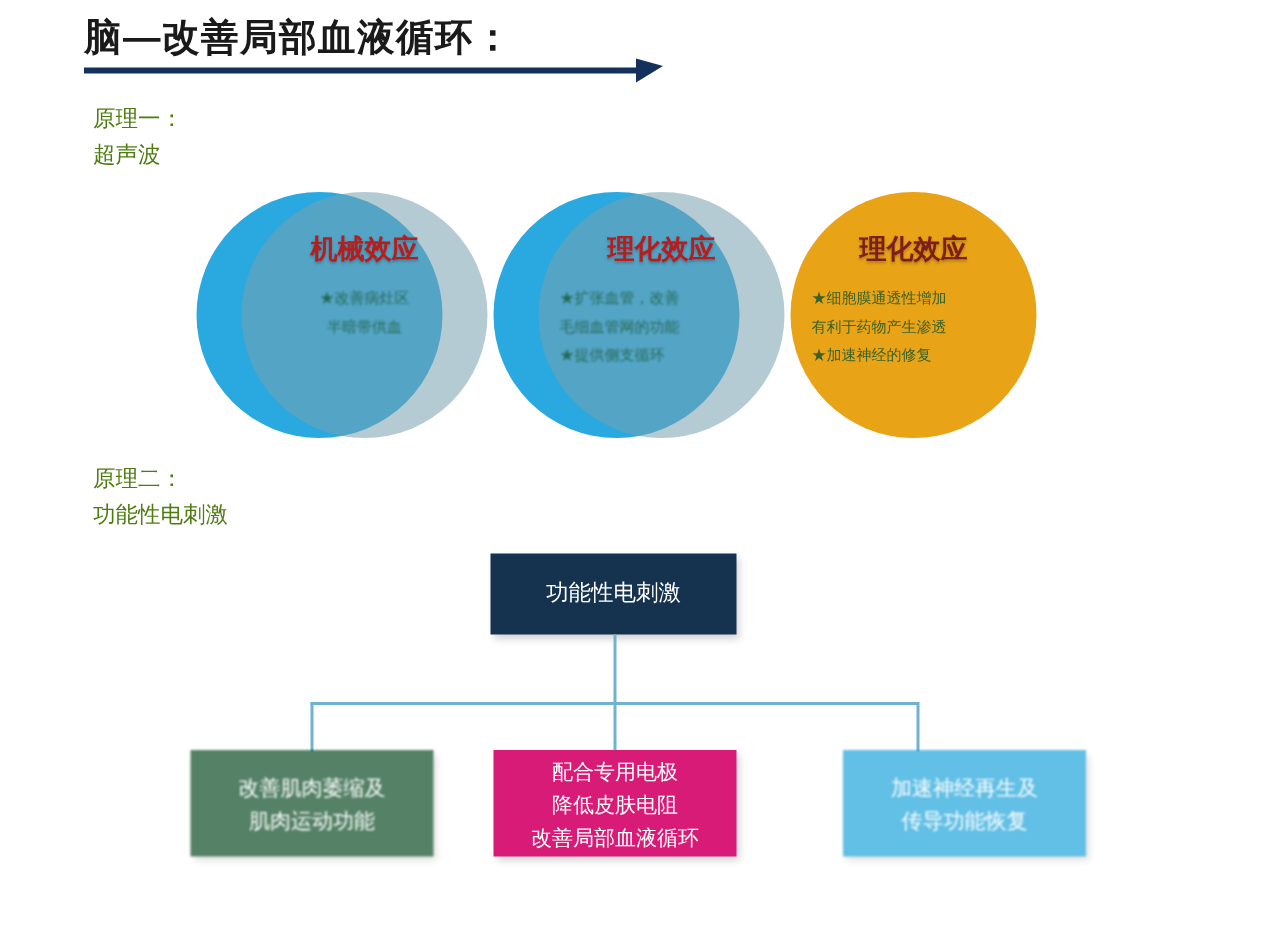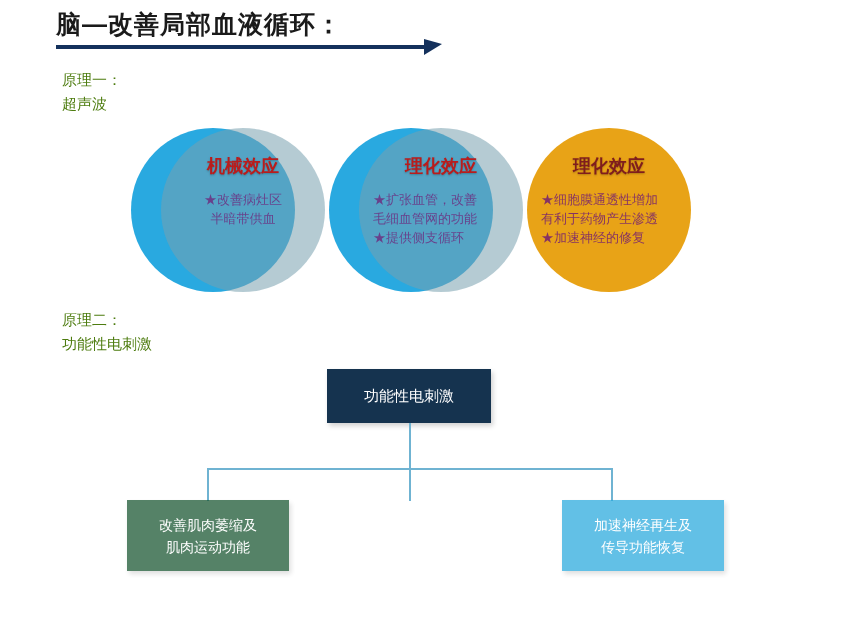--- a/index.html
+++ b/index.html
@@ -102,23 +102,23 @@
     font-size: 18px;
     font-weight: bold;
     color: #b91c1c;
     text-shadow: 0 1px 2px rgba(0,0,0,0.25);
   }
   .circ-head.dark { color: #7f1d1d; }
   .circ-body {
     position: absolute;
     left: 14px; right: 14px;
     top: 62px;
-    font-size: 13px;
+    font-size: 10px;
     line-height: 19px;
-    color: #701a75;
+    color: #14532d;
     white-space: pre-line;
     text-align: left;
     opacity: 0.9;
   }
   .circ-body.center { text-align: center; }
 
   
   .flow-box {
     position: absolute;
     box-sizing: border-box;
@@ -218,16 +218,19 @@
   <div class="flow-box" id="flow-top">功能性电刺激</div>
 
   <div class="ln" id="ln-v-top"></div>
   <div class="ln" id="ln-h-main"></div>
   <div class="ln" id="ln-v-l"></div>
   <div class="ln" id="ln-v-m"></div>
   <div class="ln" id="ln-v-r"></div>
 
   <div class="flow-box fuzzy2" id="flow-b1">改善肌肉萎缩及
 肌肉运动功能</div>
+  <div class="flow-box" id="flow-b2">配合专用电极
+降低皮肤电阻
+改善局部血液循环</div>
   <div class="flow-box fuzzy2" id="flow-b3">加速神经再生及
 传导功能恢复</div>
 
 </div>
 
 </body></html>

